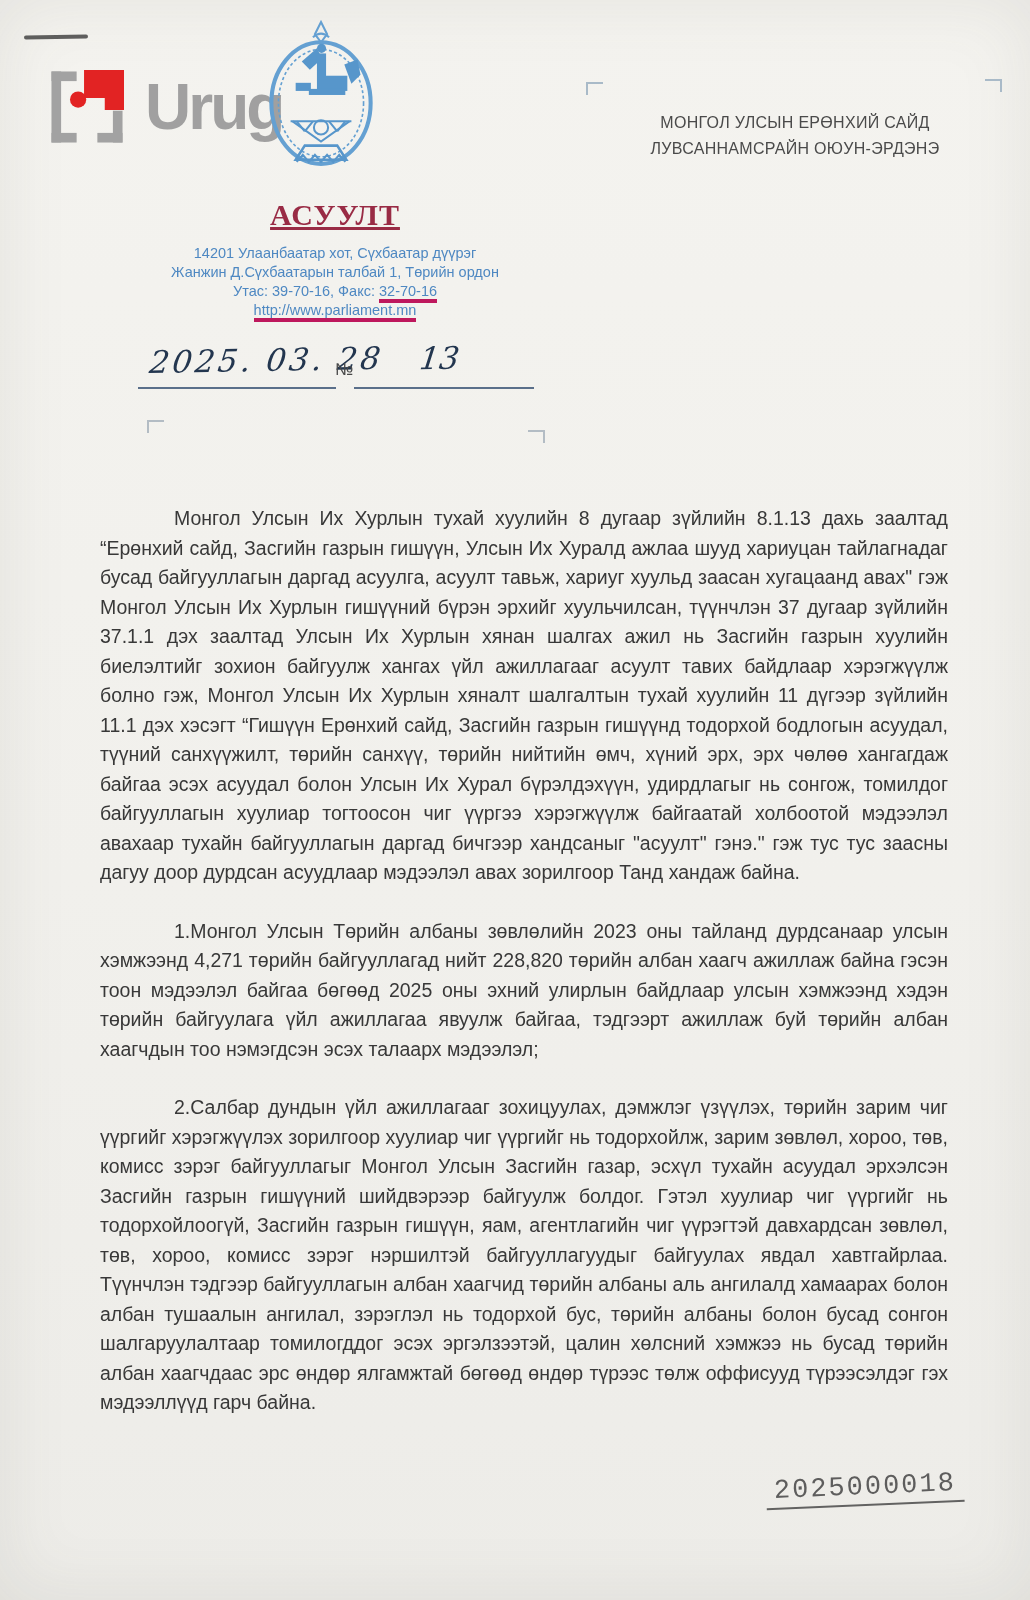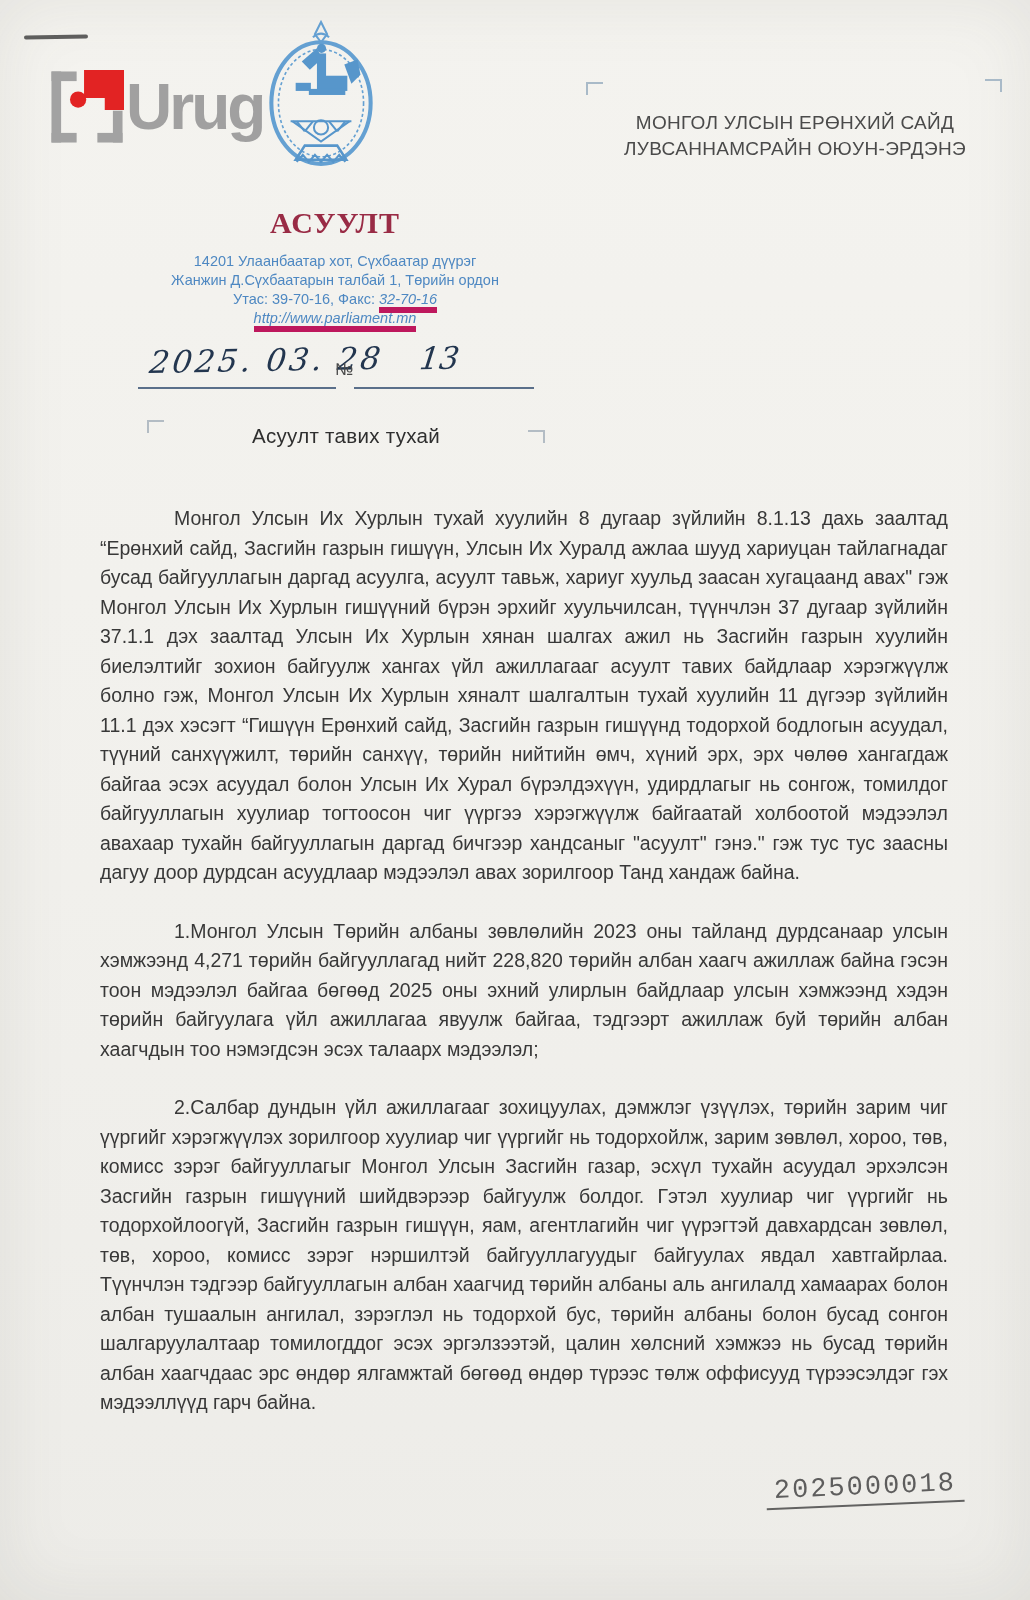--- a/index.html
+++ b/index.html
@@ -9,49 +9,49 @@
     font-family:"Liberation Sans",sans-serif;
     position:relative;overflow:hidden;
     color:#383838;
   }
   .page{position:absolute;inset:0;box-shadow:inset 0 0 70px rgba(90,90,80,.10);}
 
   
   .artifact{position:absolute;left:24px;top:35px;width:64px;height:4px;background:#3a3a3a;border-radius:2px;transform:rotate(-1deg);opacity:.8;}
 
   
-  .urug{position:absolute;left:50px;top:70px;display:flex;align-items:center;gap:2px;opacity:.92;}
+  .urug{position:absolute;left:50px;top:70px;display:flex;align-items:center;gap:21px;opacity:.92;}
   .urug svg{width:74px;height:74px;display:block;}
   .urug .brand{font-size:64px;font-weight:bold;color:#9a9a9a;letter-spacing:-3px;line-height:74px;}
 
   
   .emblem{position:absolute;left:266px;top:20px;width:110px;height:154px;}
 
   
   .letterhead{position:absolute;left:110px;top:190px;width:450px;text-align:center;}
   .org-title{font-family:"Liberation Serif",serif;font-weight:bold;font-size:19px;color:#33689f;letter-spacing:.5px;white-space:nowrap;}
-  .doc-type{font-family:"Liberation Serif",serif;font-weight:bold;font-size:30px;color:#992b45;letter-spacing:1px;margin-top:16px;}
+  .doc-type{font-family:"Liberation Serif",serif;font-weight:bold;font-size:30px;color:#992b45;letter-spacing:1px;margin-top:8px;text-decoration:underline;}
   .addr{margin-top:12px;color:#4e88c2;font-size:14.5px;line-height:19px;}
-  .u{border-bottom:6px solid #be185d;padding-bottom:0px;font-style:italic;}
+  .u{border-bottom:4px solid #be185d;padding-bottom:0px;}
 
   
   .dateline{position:absolute;left:138px;top:338px;width:420px;height:55px;}
   .hw{font-family:"DejaVu Serif",serif;font-style:italic;color:#23364f;transform:skewX(-8deg) rotate(-1deg);display:inline-block;}
   .hw-date{position:absolute;left:12px;top:4px;font-size:31px;letter-spacing:3px;}
   .no-sign{position:absolute;left:197px;top:22px;font-size:17px;color:#4a4a4a;}
   .hw-no{position:absolute;left:282px;top:2px;font-size:31px;}
   .dl1{position:absolute;left:0px;top:49px;width:198px;height:2px;background:#5a6f8a;}
   .dl2{position:absolute;left:216px;top:49px;width:180px;height:2px;background:#5a6f8a;}
 
   
   .recipient{position:absolute;left:578px;top:82px;width:434px;}
   .cmark{position:absolute;width:15px;height:11px;border:0 solid #a9bac8;}
   .cm-tl{border-top-width:2px;border-left-width:2px;left:8px;top:0;}
   .cm-tr{border-top-width:2px;border-right-width:2px;right:10px;top:-3px;}
-  .recipient .text{margin-top:28px;text-align:center;font-size:19px;line-height:26px;color:#4a4a4a;letter-spacing:.3px;}
+  .recipient .text{margin-top:28px;text-align:center;font-size:16px;line-height:26px;color:#4a4a4a;letter-spacing:.3px;}
 
   
   .subject{position:absolute;left:145px;top:412px;width:402px;height:46px;}
   .subject .cm-l{border-top-width:2px;border-left-width:2px;left:2px;top:8px;border-color:#b3bcc4;}
   .subject .cm-r{border-top-width:2px;border-right-width:2px;right:2px;top:18px;border-color:#b3bcc4;}
   .subject .text{text-align:center;font-size:20.5px;color:#2f2f2f;margin-top:12px;letter-spacing:.3px;}
 
   
   .body-text{position:absolute;left:100px;top:504px;width:848px;font-size:19.5px;line-height:29.5px;text-align:justify;color:#383838;}
   .body-text p{margin:0 0 29px 0;text-indent:74px;}
@@ -134,21 +134,20 @@
     <div class="cmark cm-tr"></div>
     <div class="text">
       <div>МОНГОЛ УЛСЫН ЕРӨНХИЙ САЙД</div>
       <div>ЛУВСАННАМСРАЙН ОЮУН-ЭРДЭНЭ</div>
     </div>
   </div>
 
   <div class="subject">
     <div class="cmark cm-tl cm-l"></div>
     <div class="cmark cm-tr cm-r"></div>
-    <div class="text">Асуулт тавих тухай</div>
   </div>
 
   <div class="body-text">
     <p>Монгол Улсын Их Хурлын тухай хуулийн 8 дугаар зүйлийн 8.1.13 дахь заалтад “Ерөнхий сайд, Засгийн газрын гишүүн, Улсын Их Хуралд ажлаа шууд хариуцан тайлагнадаг бусад байгууллагын даргад асуулга, асуулт тавьж, хариуг хуульд заасан хугацаанд авах" гэж Монгол Улсын Их Хурлын гишүүний бүрэн эрхийг хуульчилсан, түүнчлэн 37 дугаар зүйлийн 37.1.1 дэх заалтад Улсын Их Хурлын хянан шалгах ажил нь Засгийн газрын хуулийн биелэлтийг зохион байгуулж хангах үйл ажиллагааг асуулт тавих байдлаар хэрэгжүүлж болно гэж, Монгол Улсын Их Хурлын хяналт шалгалтын тухай хуулийн 11 дүгээр зүйлийн 11.1 дэх хэсэгт “Гишүүн Ерөнхий сайд, Засгийн газрын гишүүнд тодорхой бодлогын асуудал, түүний санхүүжилт, төрийн санхүү, төрийн нийтийн өмч, хүний эрх, эрх чөлөө хангагдаж байгаа эсэх асуудал болон Улсын Их Хурал бүрэлдэхүүн, удирдлагыг нь сонгож, томилдог байгууллагын хуулиар тогтоосон чиг үүргээ хэрэгжүүлж байгаатай холбоотой мэдээлэл авахаар тухайн байгууллагын даргад бичгээр хандсаныг "асуулт" гэнэ." гэж тус тус заасны дагуу доор дурдсан асуудлаар мэдээлэл авах зорилгоор Танд хандаж байна.</p>
     <p>1.Монгол Улсын Төрийн албаны зөвлөлийн 2023 оны тайланд дурдсанаар улсын хэмжээнд 4,271 төрийн байгууллагад нийт 228,820 төрийн албан хаагч ажиллаж байна гэсэн тоон мэдээлэл байгаа бөгөөд 2025 оны эхний улирлын байдлаар улсын хэмжээнд хэдэн төрийн байгуулага үйл ажиллагаа явуулж байгаа, тэдгээрт ажиллаж буй төрийн албан хаагчдын тоо нэмэгдсэн эсэх талаарх мэдээлэл;</p>
     <p>2.Салбар дундын үйл ажиллагааг зохицуулах, дэмжлэг үзүүлэх, төрийн зарим чиг үүргийг хэрэгжүүлэх зорилгоор хуулиар чиг үүргийг нь тодорхойлж, зарим зөвлөл, хороо, төв, комисс зэрэг байгууллагыг Монгол Улсын Засгийн газар, эсхүл тухайн асуудал эрхэлсэн Засгийн газрын гишүүний шийдвэрээр байгуулж болдог. Гэтэл хуулиар чиг үүргийг нь тодорхойлоогүй, Засгийн газрын гишүүн, яам, агентлагийн чиг үүрэгтэй давхардсан зөвлөл, төв, хороо, комисс зэрэг нэршилтэй байгууллагуудыг байгуулах явдал хавтгайрлаа. Түүнчлэн тэдгээр байгууллагын албан хаагчид төрийн албаны аль ангилалд хамаарах болон албан тушаалын ангилал, зэрэглэл нь тодорхой бус, төрийн албаны болон бусад сонгон шалгаруулалтаар томилогддог эсэх эргэлзээтэй, цалин хөлсний хэмжээ нь бусад төрийн албан хаагчдаас эрс өндөр ялгамжтай бөгөөд өндөр түрээс төлж оффисууд түрээсэлдэг гэх мэдээллүүд гарч байна.</p>
   </div>
 
   <div class="stamp">2025000018</div>
 

